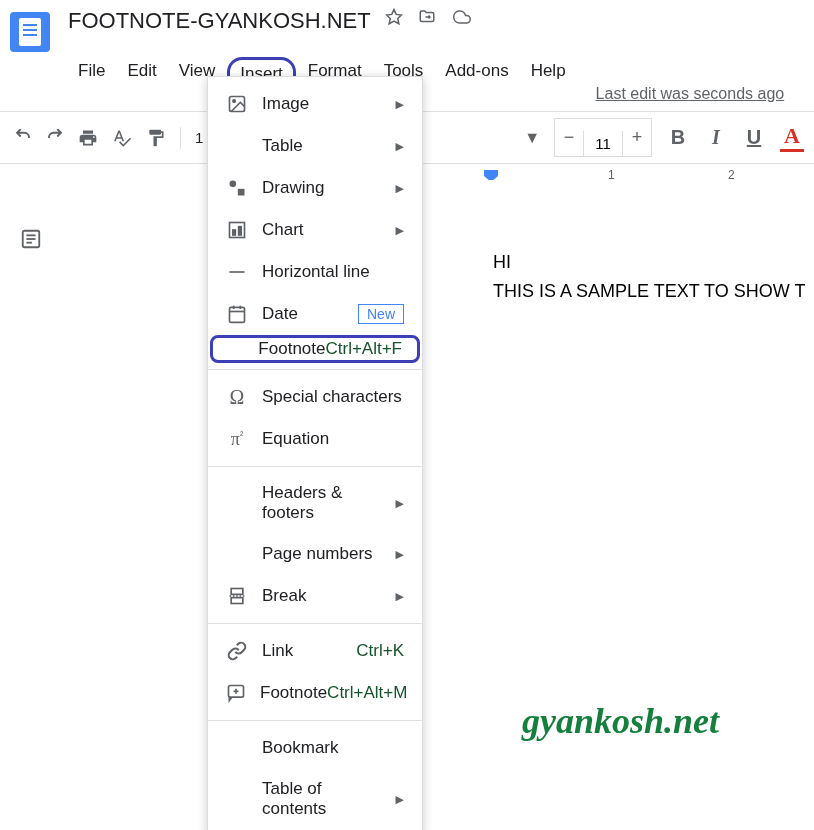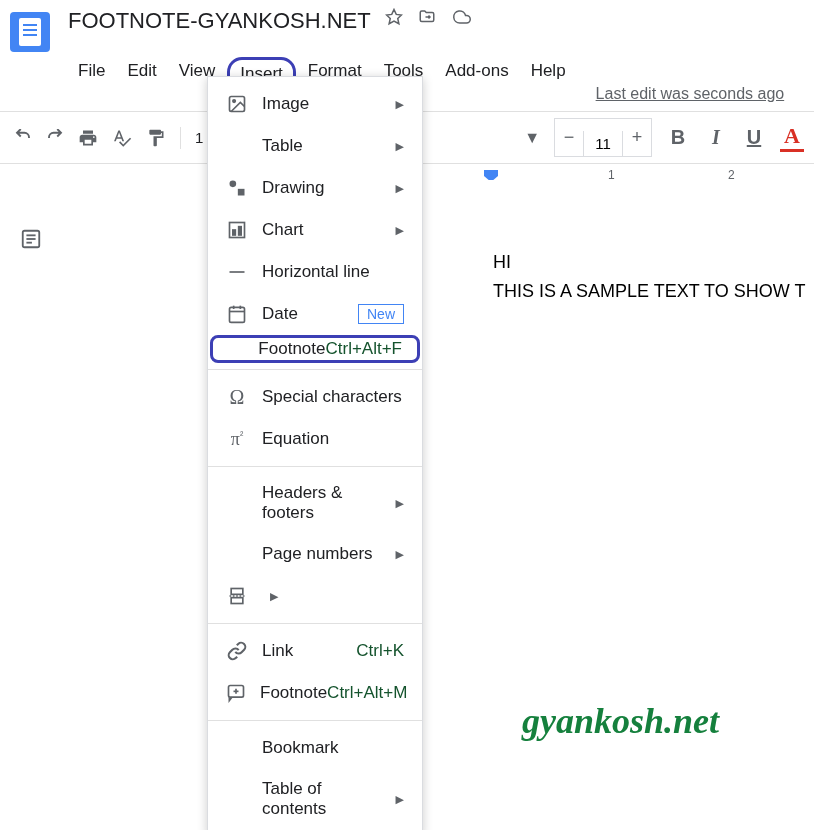--- a/index.html
+++ b/index.html
@@ -255,20 +255,21 @@
       <span class="dd-arrow">▶</span>
     </div>
     <div class="dropdown-item">
       <span class="dd-icon">
         <svg width="20" height="20" viewBox="0 0 24 24" fill="none" stroke="#5f6368" stroke-width="2">
           <rect x="5" y="3" width="14" height="7"></rect>
           <rect x="5" y="14" width="14" height="7"></rect>
           <line x1="3" y1="12" x2="21" y2="12" stroke-dasharray="2 2"></line>
         </svg>
       </span>
+      <span class="dd-label">Break</span>
       <span class="dd-arrow">▶</span>
     </div>
     <div class="dd-divider"></div>
     <div class="dropdown-item">
       <span class="dd-icon">
         <svg width="20" height="20" viewBox="0 0 24 24" fill="none" stroke="#5f6368" stroke-width="2.5">
           <path d="M10 13a5 5 0 007.54.54l3-3a5 5 0 00-7.07-7.07l-1.72 1.71"></path>
           <path d="M14 11a5 5 0 00-7.54-.54l-3 3a5 5 0 007.07 7.07l1.71-1.71"></path>
         </svg>
       </span>

